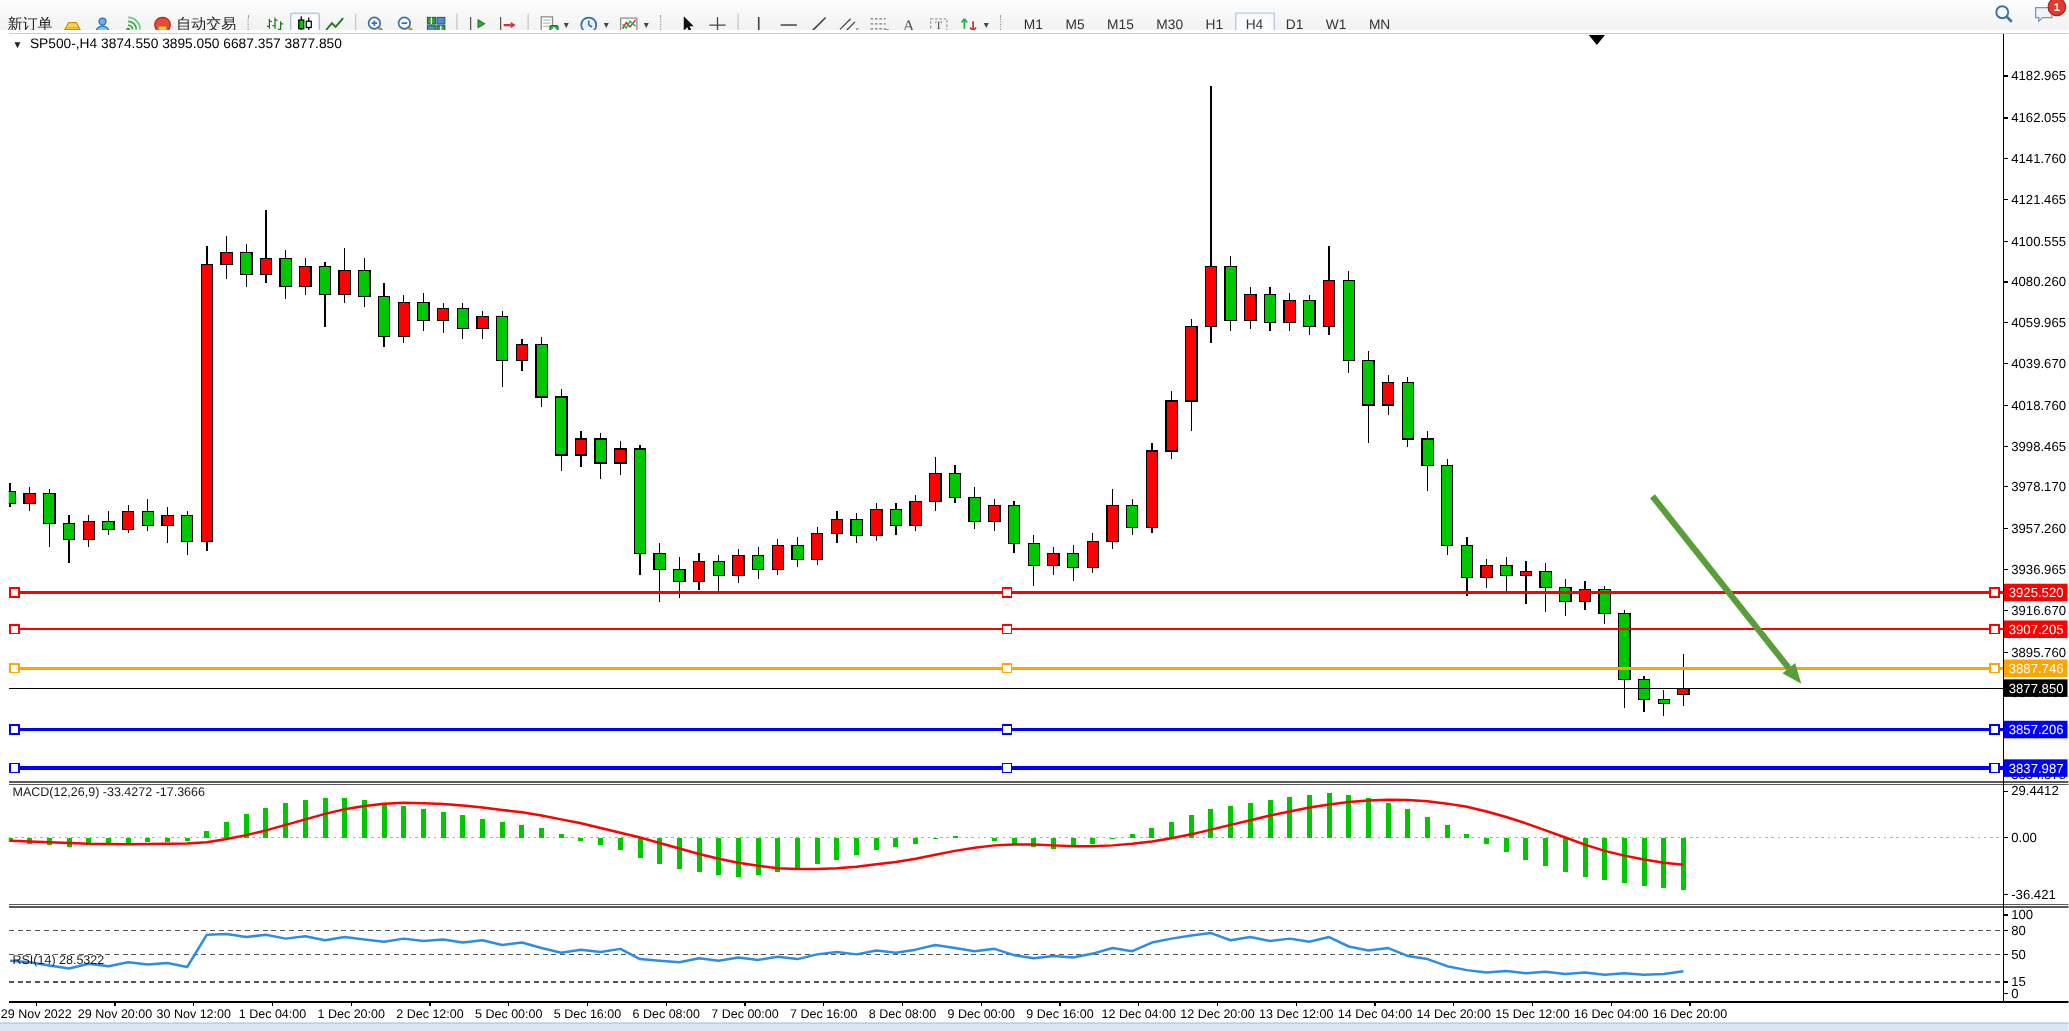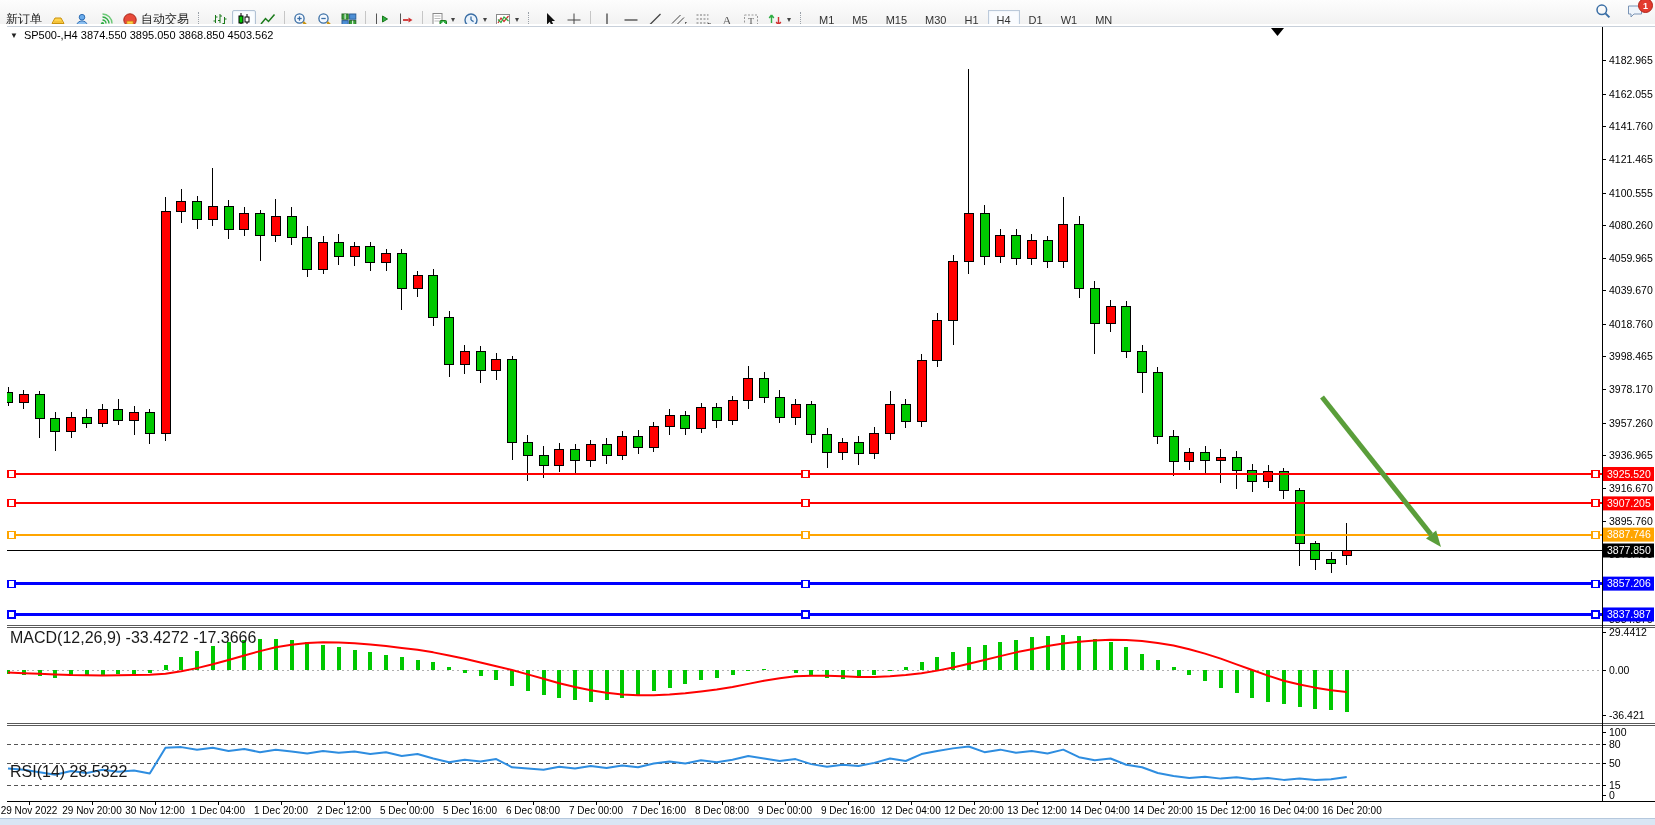--- a/index.html
+++ b/index.html
@@ -28,21 +28,21 @@
   .chart-region{position:absolute;left:0;top:24px;width:1655px;height:777px;background:#fff;}
   .frame-left{position:absolute;left:0;top:24px;width:7px;height:777px;background:#d6dde6;
               border-right:1px solid #8f9bab;box-sizing:border-box;}
   .time-strip{position:absolute;left:0;top:801px;width:1655px;height:17px;background:#fff;}
   .bottom-strip{position:absolute;left:0;top:818px;width:1655px;height:7px;background:#d9e6f4;
                 border-top:1px solid #b5c8dd;box-sizing:border-box;}
   svg.overlay{position:absolute;left:0;top:24px;}
   .chart-title{position:absolute;left:10px;top:29px;display:flex;align-items:center;gap:6px;
                font-size:11px;color:#000;z-index:5;}
   .chart-title .tri{font-size:8px;color:#222;}
-  .ind-label{position:absolute;left:10px;font-size:16px;color:#1a1a1a;z-index:5;}
+  .ind-label{position:absolute;left:10px;font-size:10px;color:#1a1a1a;z-index:5;}
 </style>
 </head>
 <body>
 
 <div class="app">
   <div class="toolbar" id="toolbar">
     <div class="tb-btn">
         <span>新订单</span>
       </div>
       <div class="tb-btn">
@@ -697,17 +697,17 @@
         <line x1="7" y1="725.5" x2="1655" y2="725.5" stroke="#5a5a5a"></line>
         <line x1="7" y1="801.5" x2="1655" y2="801.5" stroke="#000"></line>
         <line x1="1602.5" y1="26" x2="1602.5" y2="801" stroke="#000"></line>
         <line x1="7" y1="26.5" x2="1655" y2="26.5" stroke="#c8d0da"></line>
       </g>
       <polygon points="1271,28 1284,28 1277.5,36" fill="#000"></polygon>
     </svg>
 
   <div class="chart-title">
     <span class="tri">▼</span>
-    <span>SP500-,H4  3874.550 3895.050 3868.850 4503.562</span>
+    <span>SP500-,H4  3874.550 3895.050 6687.357 3877.850</span>
   </div>
   <div class="ind-label" style="top:629px">MACD(12,26,9) -33.4272 -17.3666</div>
   <div class="ind-label" style="top:763px">RSI(14) 28.5322</div>
 </div>
 
 </body></html>

